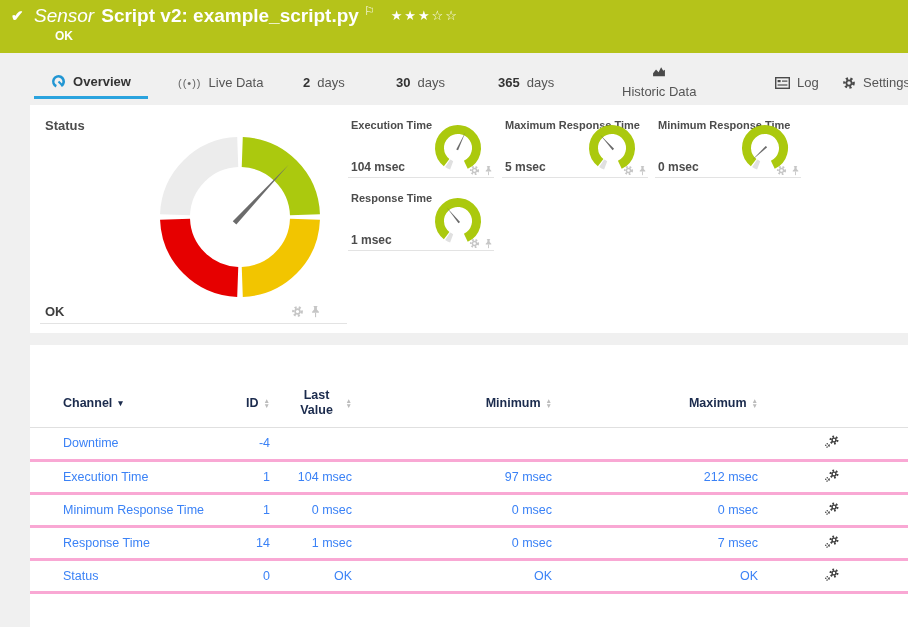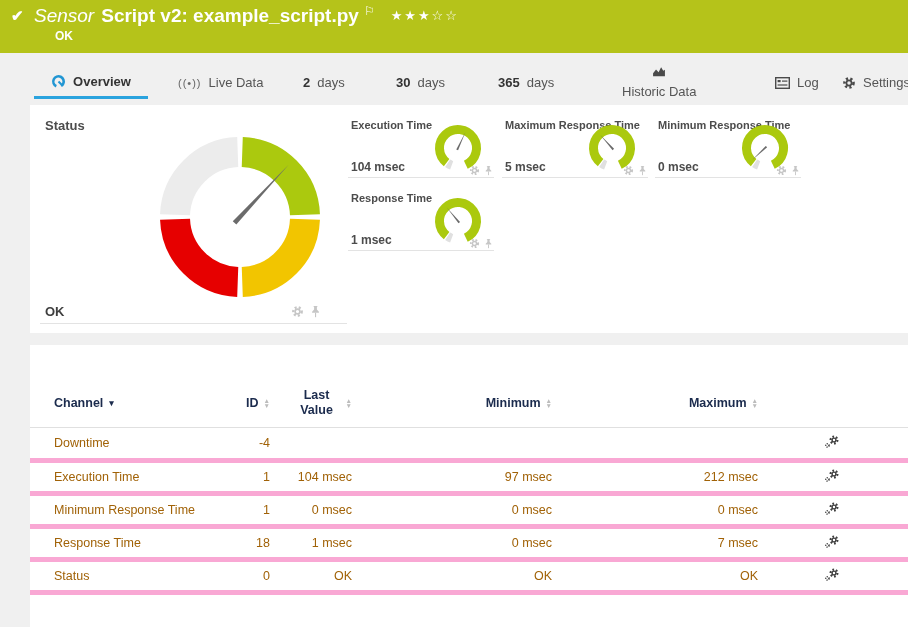--- a/index.html
+++ b/index.html
@@ -53,22 +53,22 @@
   .mini .m-gauge { position:absolute; left:84px; top:3px; }
   .mini .m-icons { position:absolute; right:1px; bottom:1px; color:#c6c6c6; display:flex; gap:4px; align-items:center; }
 
   
   table.channels { border-collapse:collapse; table-layout:fixed; width:878px; margin-top:34px; }
   table.channels col.c1 { width:200px; } table.channels col.c2 { width:40px; }
   table.channels col.c3 { width:82px; }  table.channels col.c4 { width:200px; }
   table.channels col.c5 { width:206px; } table.channels col.c6 { width:150px; }
   table.channels thead td { height:48px; vertical-align:middle; font-size:12.5px; font-weight:700;
                             color:#1b2b4d; border-bottom:1px solid #e0e0e0; cursor:pointer; }
-  table.channels tbody td { height:33px; font-size:12.5px; color:#a16207; border-bottom:5px solid #f9a8d4; }
-  td.al { text-align:left; padding-left:24px; }
+  table.channels tbody td { height:33px; font-size:12.5px; color:#3b82f6; border-bottom:3px solid #f9a8d4; }
+  td.al { text-align:left; padding-left:33px; }
   td.ar { text-align:right; }
   td.gear-col { text-align:left; padding-left:66px; }
   .sort { display:inline-flex; flex-direction:column; margin-left:5px; color:#bcbcbc;
           font-size:6.5px; line-height:5px; vertical-align:middle; }
   .caret { font-size:9px; color:#1b2b4d; margin-left:6px; vertical-align:1px; }
   .lv-wrap { display:inline-block; width:48px; text-align:center; vertical-align:middle; line-height:15px; }
   .row-gear { cursor:pointer; }
 </style>
 </head>
 <body>
@@ -316,21 +316,21 @@
           <circle cx="10" cy="6" r="3.4" stroke-width="2.2" stroke-dasharray="1.7 1.8"></circle>
           <circle cx="10" cy="6" r="1.9" stroke-width="1.4"></circle>
           <circle cx="3.4" cy="11.4" r="1.6" stroke-width="1.6" stroke-dasharray="1 1.05"></circle>
         </g>
       </svg>
     </td>
   </tr>
 
   <tr>
     <td class="al">Response Time</td>
-    <td class="ar">18</td>
+    <td class="ar">14</td>
     <td class="ar">1 msec</td>
     <td class="ar">0 msec</td>
     <td class="ar">7 msec</td>
     <td class="gear-col">
       <svg class="row-gear" width="16" height="15" viewBox="0 0 16 15">
         <g stroke="#414141" fill="none">
           <circle cx="10" cy="6" r="3.4" stroke-width="2.2" stroke-dasharray="1.7 1.8"></circle>
           <circle cx="10" cy="6" r="1.9" stroke-width="1.4"></circle>
           <circle cx="3.4" cy="11.4" r="1.6" stroke-width="1.6" stroke-dasharray="1 1.05"></circle>
         </g>

